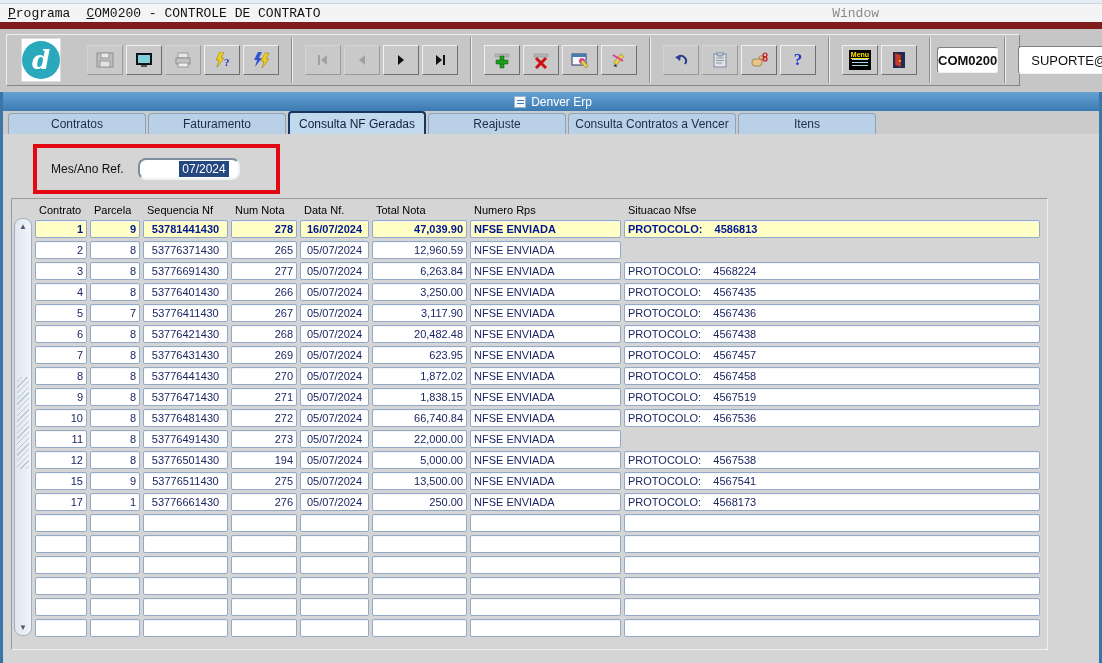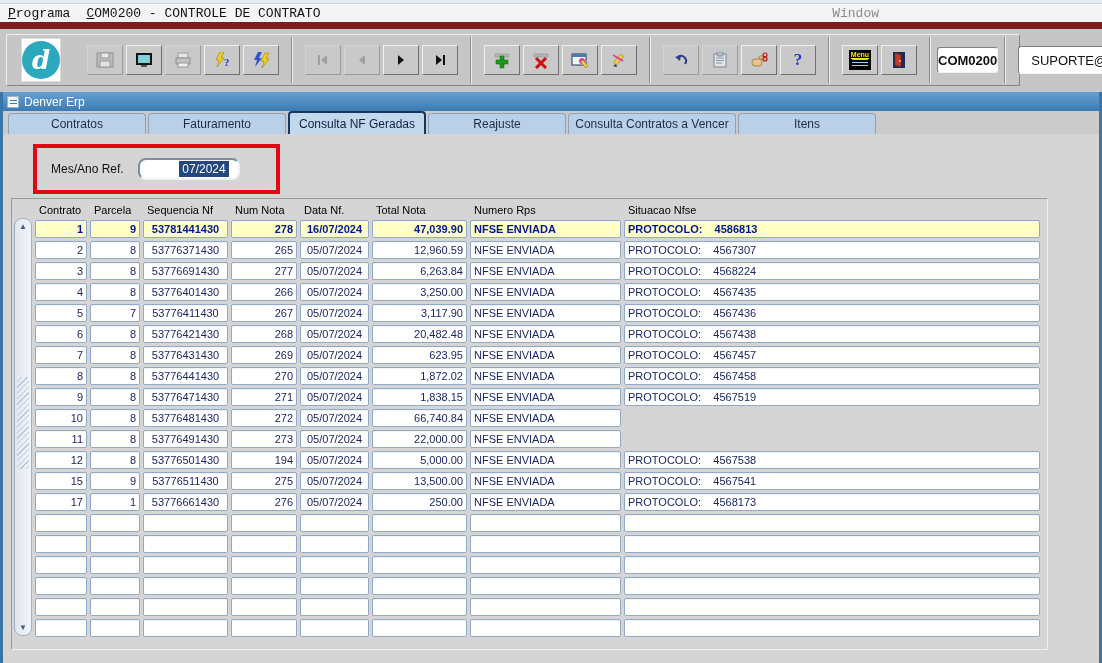--- a/index.html
+++ b/index.html
@@ -36,21 +36,21 @@
               font-weight:bold; font-size:13px; color:#111; }
   .user-box { width:200px; height:28px; background:#fff; border:1px solid;
               border-color:#7f7f7f #f2f2f2 #f2f2f2 #7f7f7f; border-radius:3px;
               display:flex; align-items:center; padding-left:12px; font-size:13px; color:#111; }
 
   
   .erp-window { position:absolute; top:92px; left:0; width:1102px; height:571px;
                 border-left:3px solid #3b76a8; border-right:3px solid #3b76a8;
                 border-bottom:8px solid #36719f; background:#d5d5d5; }
   .titlebar { height:19px; background:linear-gradient(#66a1d2,#3b7ab2); color:#fff;
-              display:flex; align-items:center; font-size:12px; padding-left:4px; gap:5px; }
+              display:flex; align-items:center; font-size:12px; padding-left:4px; gap:5px;justify-content:center; }
   .title-icon { width:12px; height:12px; background:#f4f8fb; border:1px solid #9ab4cc;
                 position:relative; }
   .title-icon::after { content:""; position:absolute; left:2px; top:3px; width:7px; height:1px;
                        background:#3b7ab2; box-shadow:0 3px 0 #3b7ab2; }
 
   
   .tabrow { height:23px; display:flex; align-items:flex-end; padding-left:5px; gap:2px;
             background:#cbcbcb; }
   .tab { height:21px; display:flex; align-items:center; justify-content:center;
          background:#b9d0e6; border:1px solid #8ba3bd; border-bottom:none;
@@ -340,21 +340,20 @@
               <div class="cell col-situacao a-left">PROTOCOLO:    4586813</div>
             </div>
             <div class="trow">
               <div class="cell col-contrato a-right">2</div>
               <div class="cell col-parcela a-right">8</div>
               <div class="cell col-sequencia a-center">53776371430</div>
               <div class="cell col-num_nota a-right">265</div>
               <div class="cell col-data_nf a-center">05/07/2024</div>
               <div class="cell col-total a-right">12,960.59</div>
               <div class="cell col-rps a-left">NFSE ENVIADA</div>
-              <div class="cell col-situacao a-left">PROTOCOLO:    4567307</div>
             </div>
             <div class="trow">
               <div class="cell col-contrato a-right">3</div>
               <div class="cell col-parcela a-right">8</div>
               <div class="cell col-sequencia a-center">53776691430</div>
               <div class="cell col-num_nota a-right">277</div>
               <div class="cell col-data_nf a-center">05/07/2024</div>
               <div class="cell col-total a-right">6,263.84</div>
               <div class="cell col-rps a-left">NFSE ENVIADA</div>
               <div class="cell col-situacao a-left">PROTOCOLO:    4568224</div>
@@ -420,20 +419,21 @@
               <div class="cell col-situacao a-left">PROTOCOLO:    4567519</div>
             </div>
             <div class="trow">
               <div class="cell col-contrato a-right">10</div>
               <div class="cell col-parcela a-right">8</div>
               <div class="cell col-sequencia a-center">53776481430</div>
               <div class="cell col-num_nota a-right">272</div>
               <div class="cell col-data_nf a-center">05/07/2024</div>
               <div class="cell col-total a-right">66,740.84</div>
               <div class="cell col-rps a-left">NFSE ENVIADA</div>
+              <div class="cell col-situacao a-left">PROTOCOLO:    4567536</div>
             </div>
             <div class="trow">
               <div class="cell col-contrato a-right">11</div>
               <div class="cell col-parcela a-right">8</div>
               <div class="cell col-sequencia a-center">53776491430</div>
               <div class="cell col-num_nota a-right">273</div>
               <div class="cell col-data_nf a-center">05/07/2024</div>
               <div class="cell col-total a-right">22,000.00</div>
               <div class="cell col-rps a-left">NFSE ENVIADA</div>
             </div>

